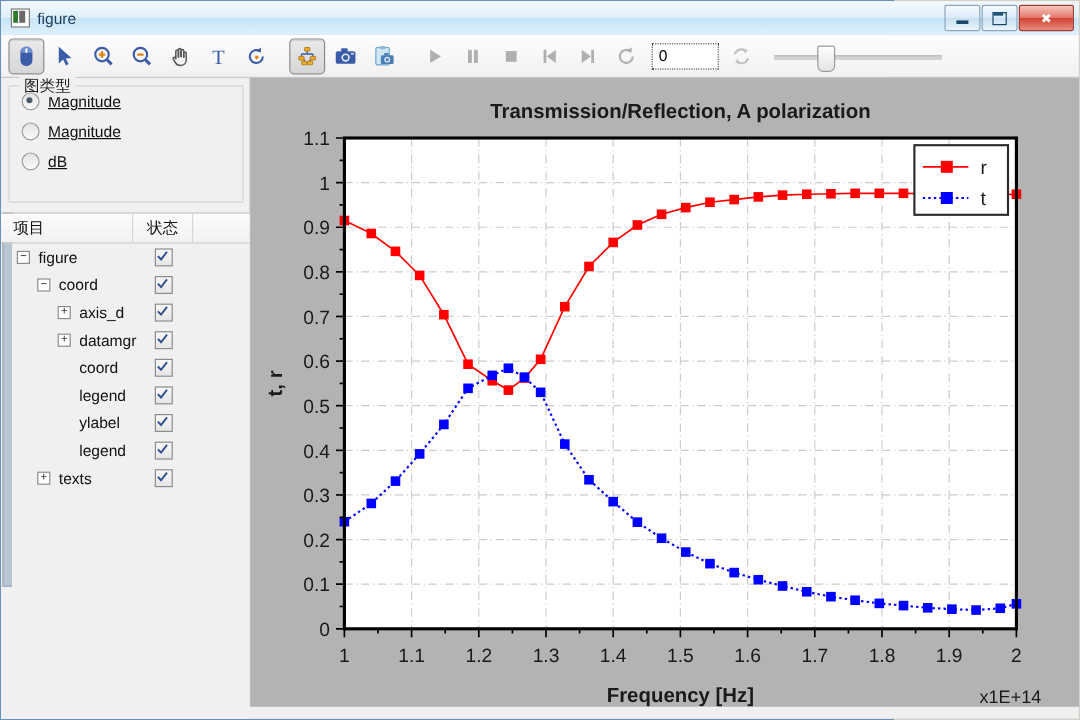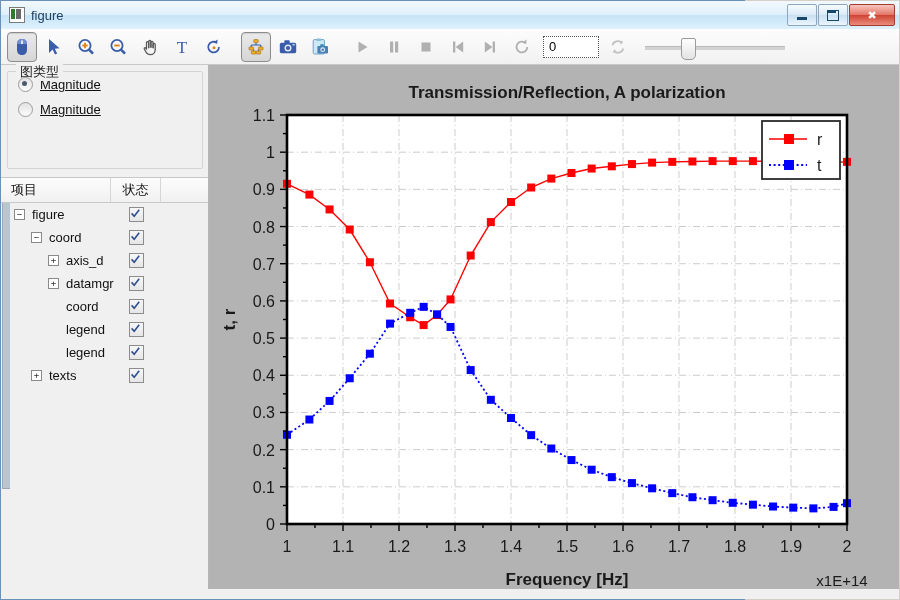--- a/index.html
+++ b/index.html
@@ -328,20 +328,24 @@
       <div class="gb-title">图类型</div>
 
       <div class="radio-row">
         <div class="radio on"></div>
         <span class="radio-label">Magnitude</span>
       </div>
       <div class="radio-row">
         <div class="radio"></div>
         <span class="radio-label">Magnitude</span>
       </div>
+      <div class="radio-row">
+        <div class="radio"></div>
+        <span class="radio-label">dB</span>
+      </div>
     </div>
 
     <div class="treehdr">
       <div class="col c1">项目</div>
       <div class="col c2">状态</div>
       <div class="col c3"></div>
     </div>
 
     <div class="treebody" id="tree-body">
         <div class="trow">
@@ -383,20 +387,28 @@
         <div class="trow">
           <span class="tlabel" style="left:56px">coord</span>
           <span class="tcheck">
             <svg width="11" height="11" viewBox="0 0 11 11">
               <path d="M1.6 5.4 L4.2 8.2 L9.2 1.8" fill="none" stroke="#2e4f8f" stroke-width="1.6"></path>
             </svg>
           </span>
         </div>
         <div class="trow">
           <span class="tlabel" style="left:56px">legend</span>
+          <span class="tcheck">
+            <svg width="11" height="11" viewBox="0 0 11 11">
+              <path d="M1.6 5.4 L4.2 8.2 L9.2 1.8" fill="none" stroke="#2e4f8f" stroke-width="1.6"></path>
+            </svg>
+          </span>
+        </div>
+        <div class="trow">
+          <span class="tlabel" style="left:56px">ylabel</span>
           <span class="tcheck">
             <svg width="11" height="11" viewBox="0 0 11 11">
               <path d="M1.6 5.4 L4.2 8.2 L9.2 1.8" fill="none" stroke="#2e4f8f" stroke-width="1.6"></path>
             </svg>
           </span>
         </div>
         <div class="trow">
           <span class="tlabel" style="left:56px">legend</span>
           <span class="tcheck">
             <svg width="11" height="11" viewBox="0 0 11 11">

